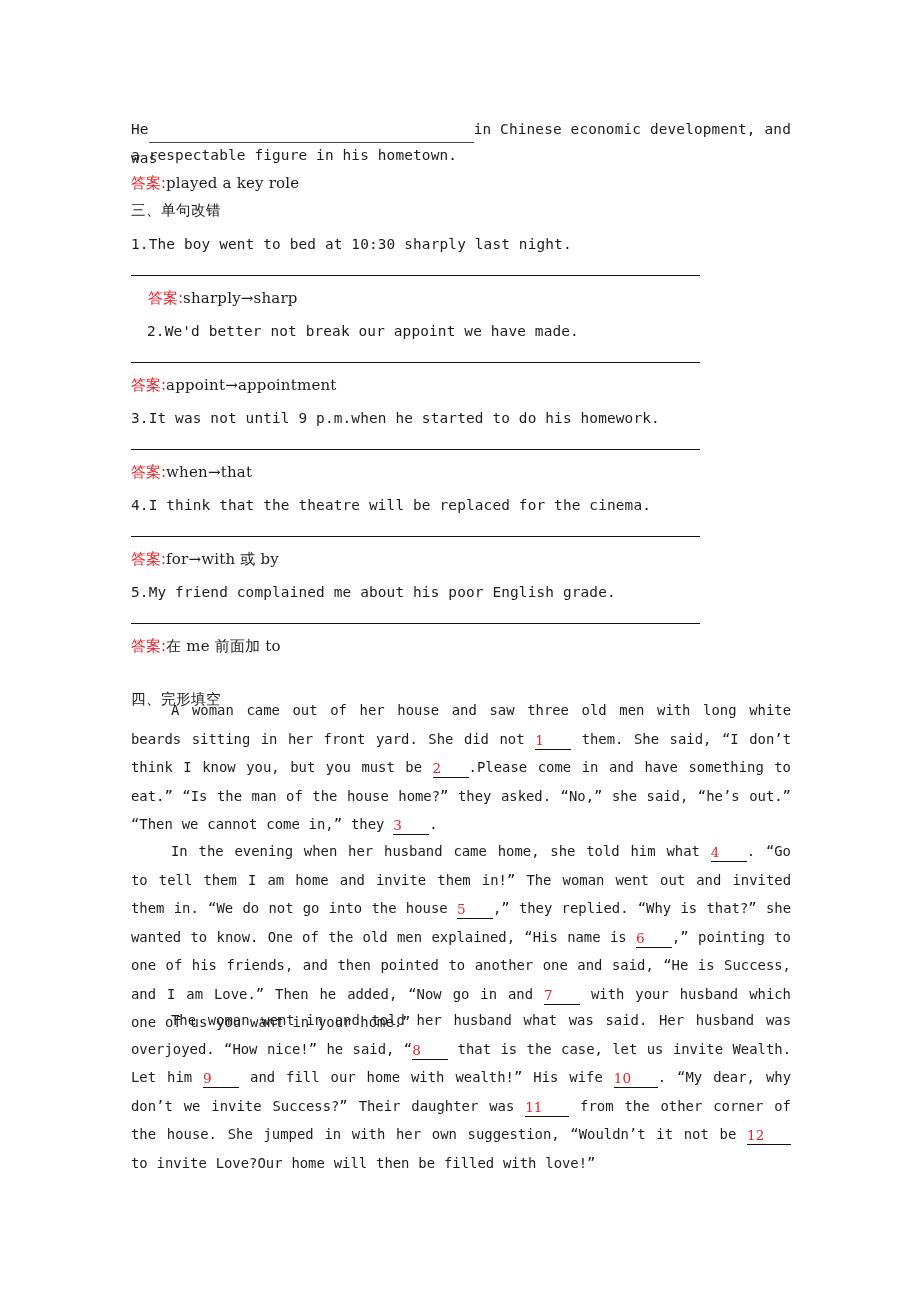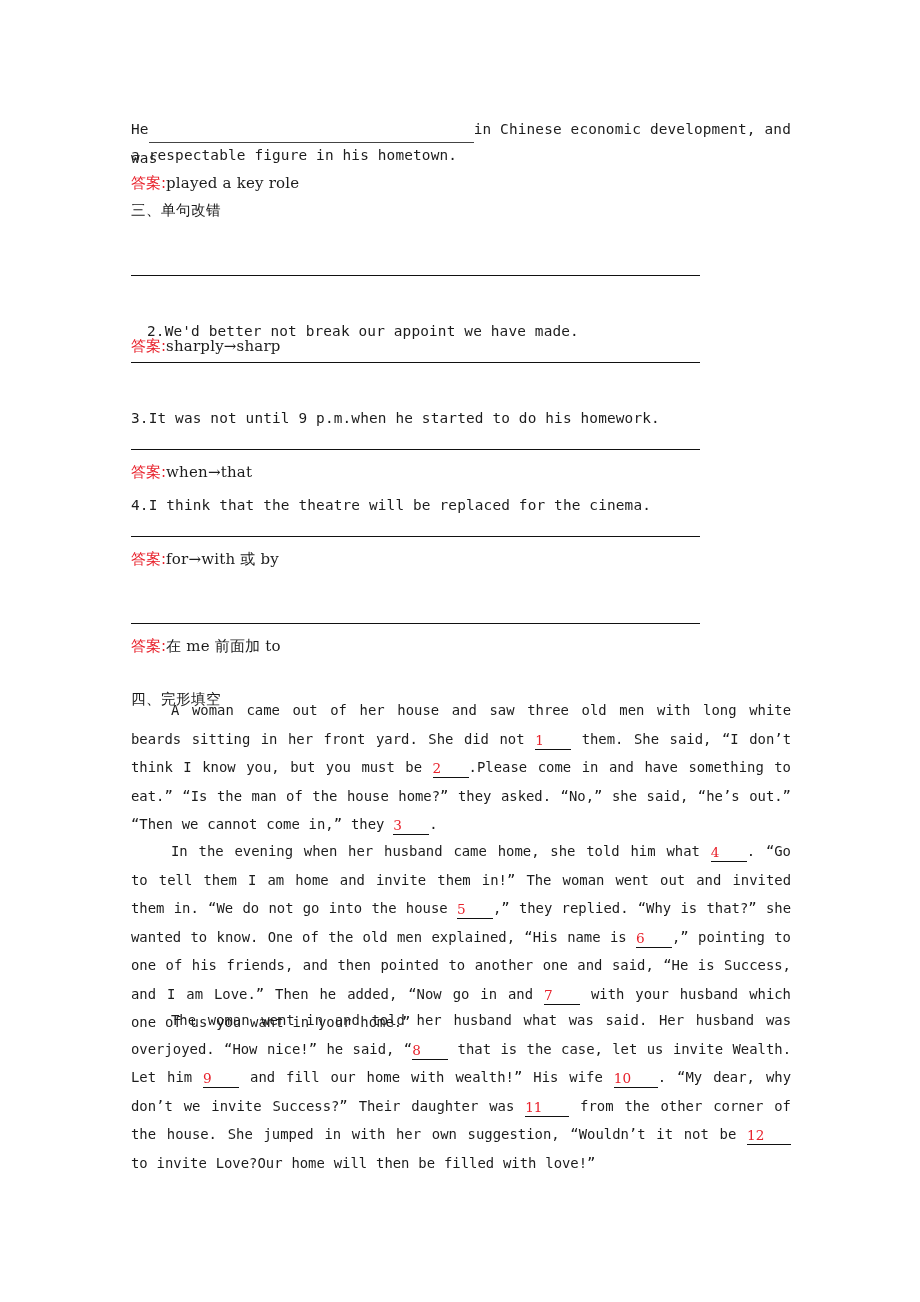--- a/index.html
+++ b/index.html
@@ -111,46 +111,55 @@
     <span>He</span><span class="longblank" style="width:325px;">&nbsp;</span><span>in Chinese economic development, and was</span>
   </div>
   <div class="blk mono" style="left:131px; top:141px; width:665px;">a respectable figure in his hometown.</div>
 
   <div class="ans" style="left:131px; top:169px;">
     <span class="lbl">答案</span><span class="lbl">:</span><span class="val">played a key role</span>
   </div>
 
   <div class="sec-head" style="left:131px; top:196px;">三、单句改错</div>
 
+  <div class="blk mono" style="left:131px; top:230px; width:665px;">
+    <span>1.</span><span>The boy went to bed at 10:30 sharply last night.</span>
+  </div>
   <div class="rule" style="left:131px; top:275px; width:569px;"></div>
-  <div class="ans" style="left:131px; top:284px;margin-top:48px;">
+  <div class="ans" style="left:148px; top:284px;">
     <span class="lbl">答案</span><span class="lbl">:</span><span class="val">sharply→sharp</span>
   </div>
 
   <div class="blk mono" style="left:147px; top:317px; width:665px;">
     <span>2.</span><span>We'd better not break our appoint we have made.</span>
   </div>
   <div class="rule" style="left:131px; top:362px; width:569px;"></div>
+  <div class="ans" style="left:131px; top:371px;">
+    <span class="lbl">答案</span><span class="lbl">:</span><span class="val">appoint→appointment</span>
+  </div>
 
   <div class="blk mono" style="left:131px; top:404px; width:665px;">
     <span>3.</span><span>It was not until 9 p.m.when he started to do his homework.</span>
   </div>
   <div class="rule" style="left:131px; top:449px; width:569px;"></div>
   <div class="ans" style="left:131px; top:458px;">
     <span class="lbl">答案</span><span class="lbl">:</span><span class="val">when→that</span>
   </div>
 
   <div class="blk mono" style="left:131px; top:491px; width:665px;">
     <span>4.</span><span>I think that the theatre will be replaced for the cinema.</span>
   </div>
   <div class="rule" style="left:131px; top:536px; width:569px;"></div>
   <div class="ans" style="left:131px; top:545px;">
     <span class="lbl">答案</span><span class="lbl">:</span><span class="val cjk">for→with 或 by</span>
   </div>
 
+  <div class="blk mono" style="left:131px; top:578px; width:665px;">
+    <span>5.</span><span>My friend complained me about his poor English grade.</span>
+  </div>
   <div class="rule" style="left:131px; top:623px; width:569px;"></div>
   <div class="ans" style="left:131px; top:632px;">
     <span class="lbl">答案</span><span class="lbl">:</span><span class="val cjk">在 me 前面加 to</span>
   </div>
 
   <div class="sec-head" style="left:131px; top:653px;margin-top:32px;">四、完形填空</div>
 
   <div class="para" style="left:131px; top:696px; width:660px;"><span class="indent"></span><span>A woman came out of her house and saw three old men with long white beards sitting in her front yard. She did not </span><span class="bk w1">1</span><span> them. She said, “I don’t think I know you, but you must be </span><span class="bk w1">2</span><span>.Please come in and have something to eat.” “Is the man of the house home?” they asked. “No,” she said, “he’s out.” “Then we cannot come in,” they </span><span class="bk w1">3</span><span>.</span></div>
 
   <div class="para" style="left:131px; top:837px; width:660px;"><span class="indent"></span><span>In the evening when her husband came home, she told him what </span><span class="bk w1">4</span><span>. “Go to tell them I am home and invite them in!” The woman went out and invited them in. “We do not go into the house </span><span class="bk w1">5</span><span>,” they replied. “Why is that?” she wanted to know. One of the old men explained, “His name is </span><span class="bk w1">6</span><span>,” pointing to one of his friends, and then pointed to another one and said, “He is Success, and I am Love.” Then he added, “Now go in and </span><span class="bk w1">7</span><span> with your husband which one of us you want in your home.”</span></div>

